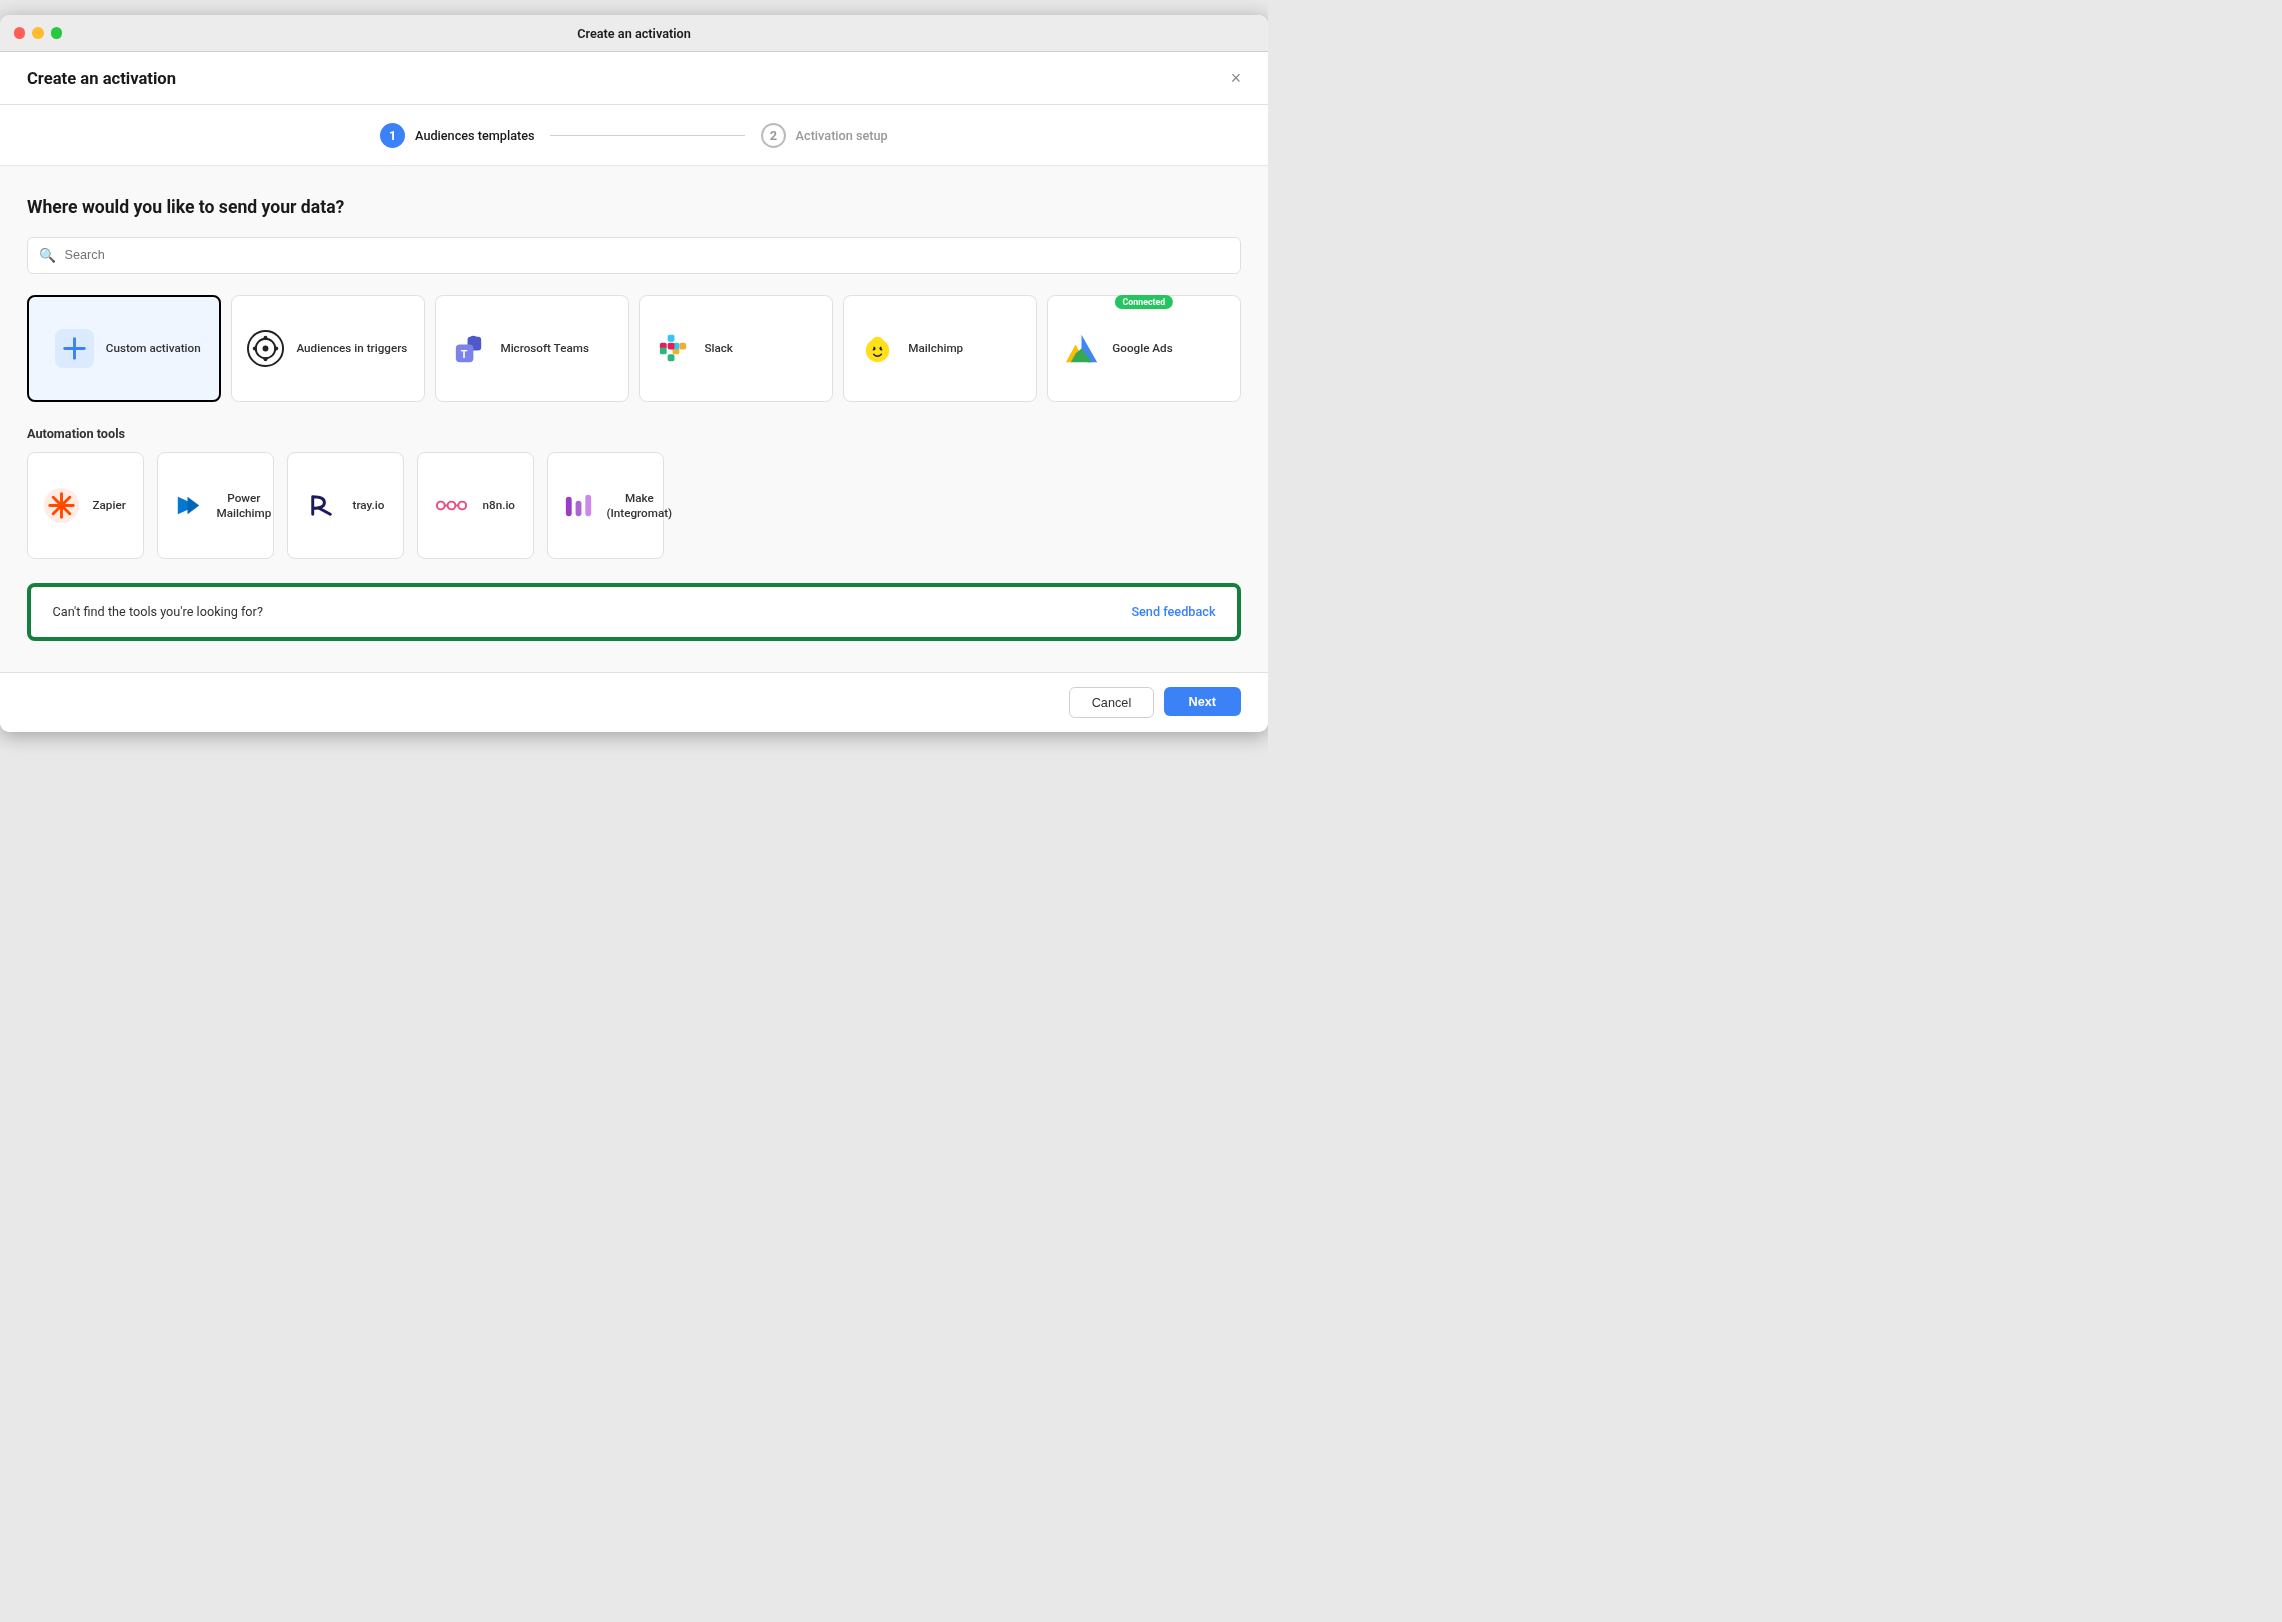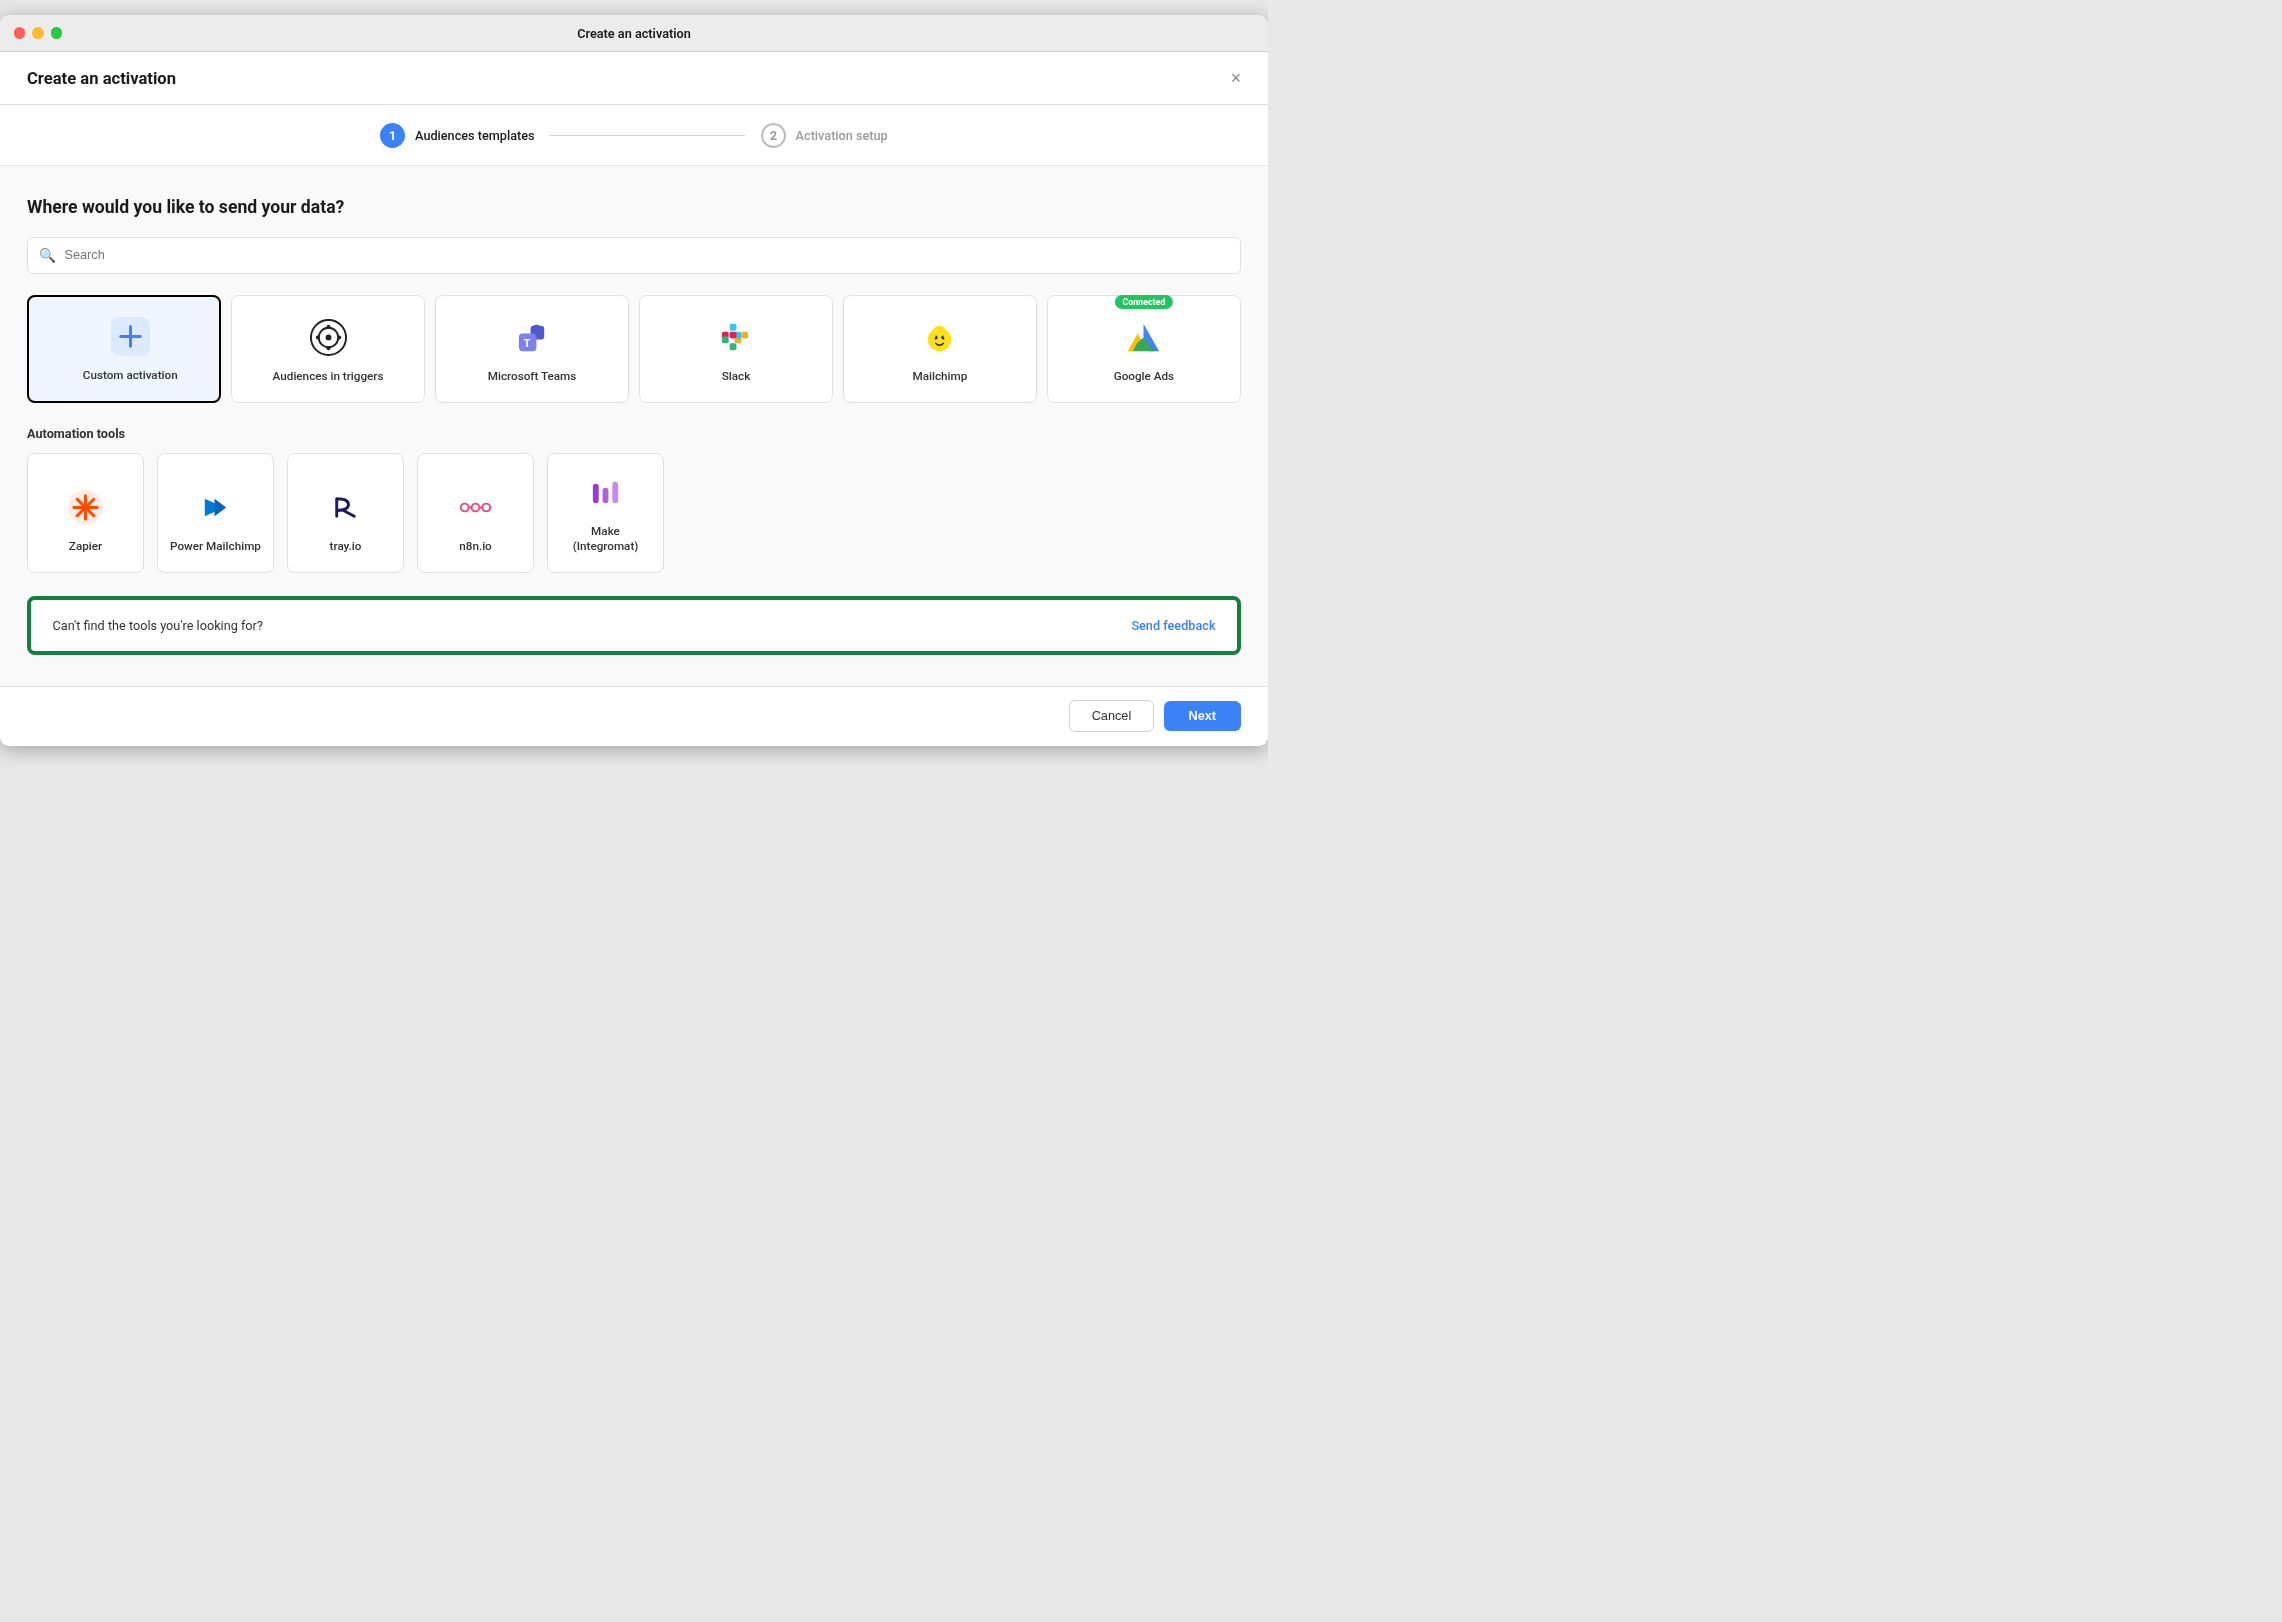--- a/index.html
+++ b/index.html
@@ -152,27 +152,27 @@
       grid-template-columns: repeat(6, 1fr);
       gap: 9.8px;
       margin-bottom: 23.4px;
     }
     .card {
       background: #fff;
       border: 1px solid #e0e0e0;
       border-radius: 7.8px;
       padding: 17.6px 11.7px;
       display: flex;
-      flex-direction: column;
+      flex-direction: row;
       align-items: center;
       cursor: pointer;
       transition: border-color 0.15s;
       position: relative;
       min-height: 107px;
-      justify-content: flex-end;
+      justify-content: flex-start;
       gap: 9.8px;
     }
     .card.selected {
       border: 2px solid #000000;
       background: #eff6ff;
       padding-left: 24px;
     }
     .card-label {
       font-size: 11.7px;
       color: #333;
@@ -225,21 +225,21 @@
       text-decoration: none;
       font-weight: 500;
     }
     .modal-footer {
       background: #fff;
       border-top: 1px solid #e0e0e0;
       padding: 13.7px 27px;
       display: flex;
       justify-content: flex-end;
       gap: 9.8px;
-      align-items: center;
+      align-items: flex-start;
     }
     .btn-cancel {
       background: #fff;
       border: 1px solid #d0d0d0;
       border-radius: 5.9px;
       padding: 7.8px 21.5px;
       font-size: 12.7px;
       font-weight: 500;
       color: #333;
       cursor: pointer;

